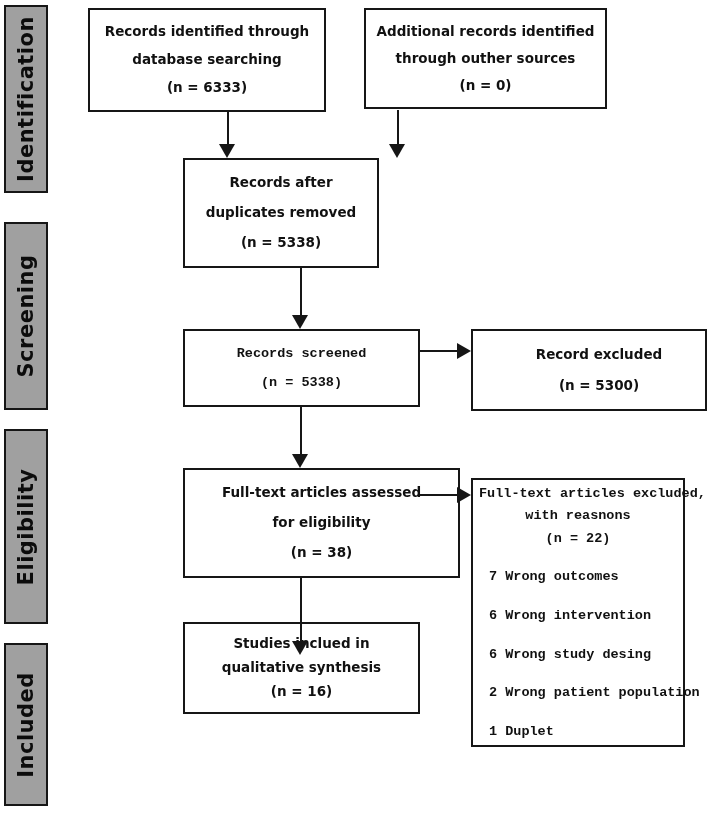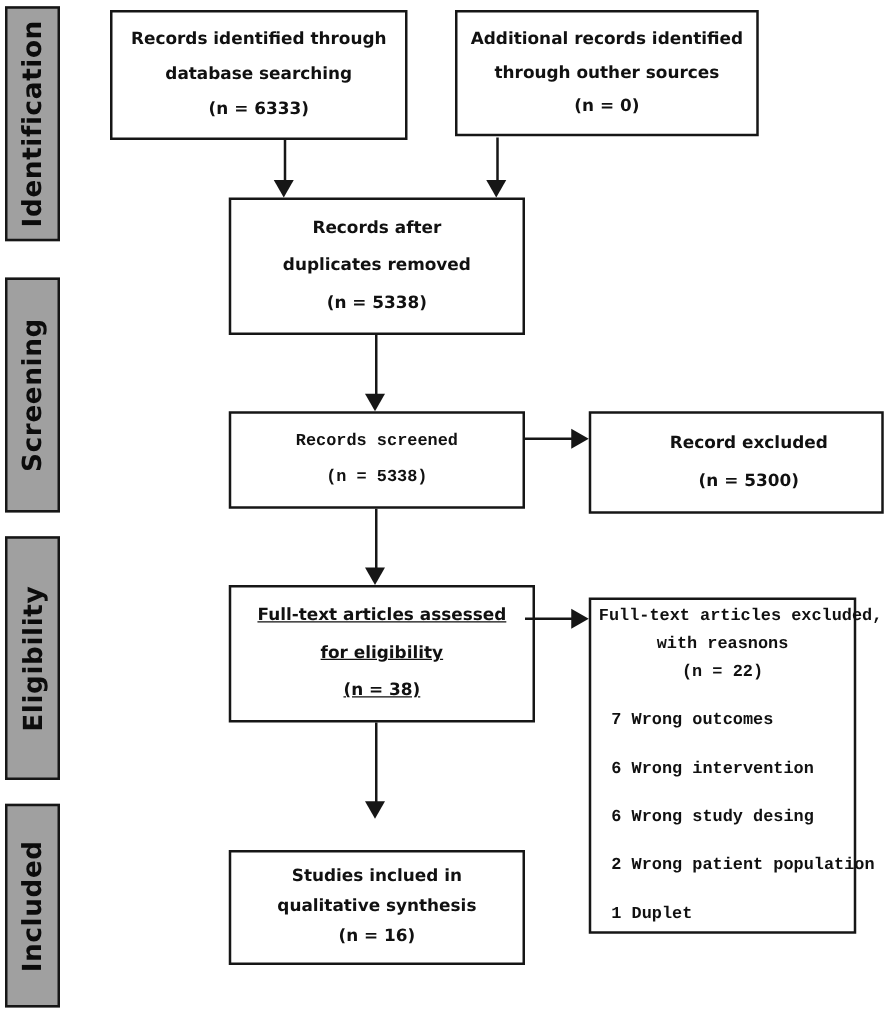--- a/index.html
+++ b/index.html
@@ -30,26 +30,26 @@
   .fbox{
     position:absolute;background:#fff;border:2.5px solid #161616;
     box-sizing:border-box;
     display:flex;flex-direction:column;justify-content:space-around;
     padding:8px 6px;text-align:center;
     font-size:13.5px;font-weight:600;line-height:1.15;
   }
   .fbox .ln{white-space:nowrap;}
   #box-identified{left:88px;top:8px;width:238px;height:104px;}
   #box-additional{left:364px;top:8px;width:243px;height:101px;}
-  #box-deduped{left:183px;top:158px;width:237px;height:110px;}
+  #box-deduped{left:183px;top:158px;width:196px;height:110px;}
   #box-screened{left:183px;top:329px;width:237px;height:78px;font-family:Liberation Mono, monospace;}
   #box-excluded{left:471px;top:329px;width:236px;height:82px;padding-left:26px;}
-  #box-fulltext{left:183px;top:468px;width:245px;height:110px;text-decoration:underline;}
+  #box-fulltext{left:183px;top:468px;width:277px;height:110px;}
   #box-ft-excluded{left:471px;top:478px;width:214px;height:269px;padding:2px 6px;font-family:Liberation Mono, monospace;}
-  #box-included{left:183px;top:680px;width:237px;height:92px;}
+  #box-included{left:183px;top:622px;width:237px;height:92px;}
   #box-ft-excluded .reason{text-align:left;padding-left:10px;white-space:nowrap;margin-top:16px;}
 
   
   .vline{position:absolute;width:2px;background:#161616;}
   .hline{position:absolute;height:2px;background:#161616;}
   .head-down{
     position:absolute;width:0;height:0;
     border-left:8px solid transparent;border-right:8px solid transparent;
     border-top:14px solid #161616;
   }

